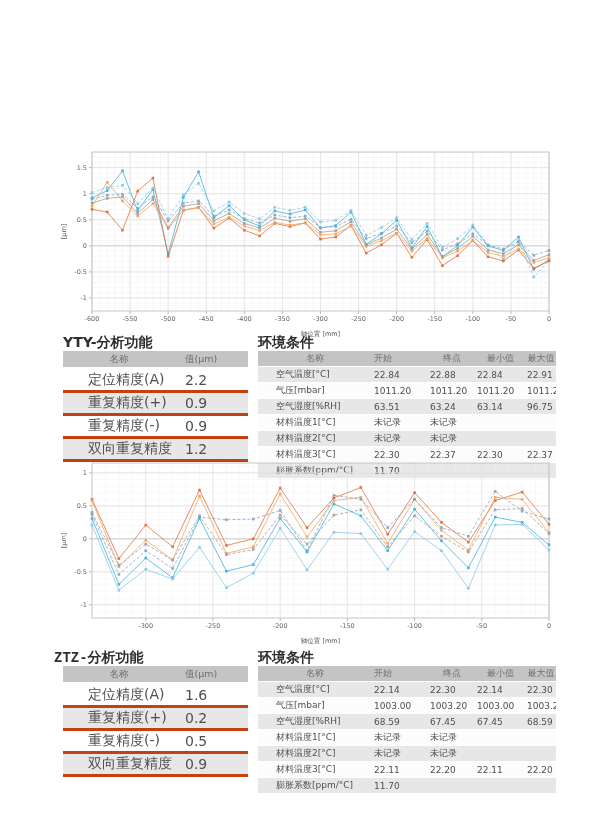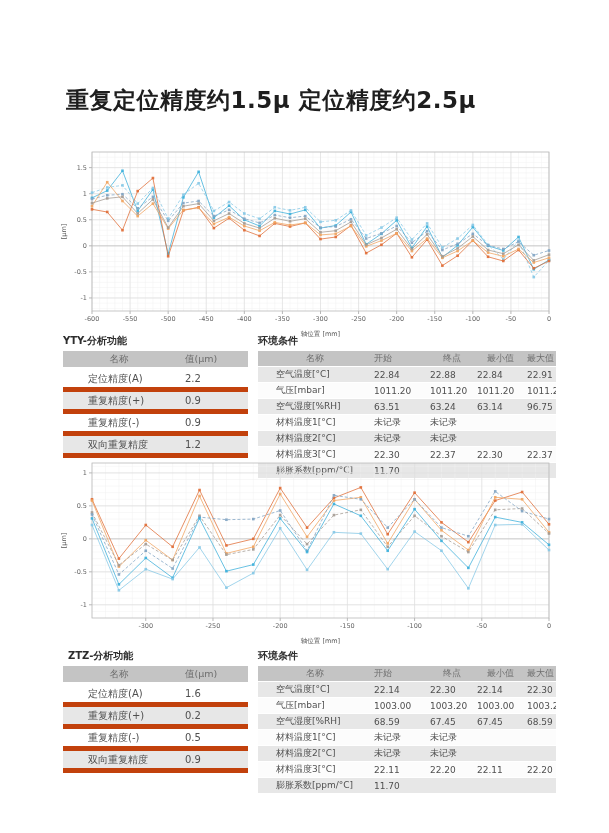--- a/index.html
+++ b/index.html
@@ -7,58 +7,57 @@
   #page{position:relative;width:609px;height:833px;background:#ffffff;overflow:hidden;}
 
   .doc-title{position:absolute;left:66px;top:70px;font-size:23px;font-weight:800;
     color:#1e1e1e;letter-spacing:0.5px;white-space:nowrap;}
 
   .chart{position:absolute;left:59px;}
   #chart-yty{top:146px;}
   #chart-ztz{top:457px;}
   .chart svg{display:block;}
 
-  .sec-title{position:absolute;font-size:10px;font-weight:700;color:#2e2e2e;white-space:nowrap;}
+  .sec-title{position:absolute;font-size:14px;font-weight:700;color:#2e2e2e;white-space:nowrap;}
   .sec1-a{left:63px;top:334px;}  .sec1-e{left:258px;top:334px;}
-  .sec2-a{left:68px;top:649px;}  .sec2-e{left:258px;top:649px;}
+  .sec2-a{left:54px;top:649px;font-family:Liberation Mono, monospace;}  .sec2-e{left:258px;top:649px;}
 
   table{border-collapse:collapse;table-layout:fixed;position:absolute;}
   th,td{font-weight:normal;overflow:hidden;white-space:nowrap;}
 
   .t-analysis{left:63px;width:185px;}
   #tbl-yty{top:351px;} #tbl-ztz{top:666px;}
   .t-analysis th{background:#c4c4c4;color:#6e6e6e;font-size:9.5px;height:14px;border-bottom:3px solid #fff;}
-  .t-analysis td{font-size:10px;color:#4f4f4f;height:15px;border-bottom:5px solid #c2410c;}
+  .t-analysis td{font-size:14px;color:#4f4f4f;height:15px;border-bottom:3px solid #c2410c;}
   .t-analysis tbody tr:nth-child(odd) td{background:#ffffff;}
   .t-analysis tbody tr:nth-child(even) td{background:#e7e7e7;}
   .t-analysis th:first-child{width:110px;text-align:center;}
   .t-analysis th:last-child{text-align:left;padding-left:10px;}
   .t-analysis td:first-child{text-align:left;padding-left:25px;}
   .t-analysis td:last-child{text-align:left;padding-left:10px;}
 
   .t-env{left:258px;width:298px;}
   #tbl-env1{top:351px;} #tbl-env2{top:666px;}
   .t-env th{background:#c4c4c4;color:#6f6f6f;font-size:9px;height:12px;border-bottom:1px solid #fff;}
   .t-env td{font-size:9px;color:#4f4f4f;height:12px;border-bottom:1px solid #fff;}
   .t-env tbody tr:nth-child(odd) td{background:#e7e7e7;}
   .t-env tbody tr:nth-child(even) td{background:#fcfcfc;}
   .t-env th:first-child{width:112px;text-align:center;}
   .t-env th:nth-child(2){width:53px;text-align:left;padding-left:2px;}
   .t-env th:nth-child(3){width:44px;text-align:center;padding-left:2px;}
   .t-env th:nth-child(4){width:47px;text-align:center;padding-left:2px;}
-  .t-env th:nth-child(5){text-align:left;padding-left:2px;}
+  .t-env th:nth-child(5){text-align:center;padding-left:2px;}
   .t-env td:first-child{text-align:left;padding-left:18px;}
   .t-env td{text-align:left;padding-left:2px;}
 </style>
 </head>
 <body>
 
 <div id="page">
 
-  <h1 class="doc-title">重复定位精度约1.5μ  定位精度约2.5μ</h1>
 
   <div class="chart" id="chart-yty">
     <svg width="498" height="192" viewBox="0 0 498 192">
         <line x1="33" x2="33" y1="6" y2="165" stroke="#f0f0f0" stroke-width="0.5"></line>
         <line x1="40.61666666666667" x2="40.61666666666667" y1="6" y2="165" stroke="#f0f0f0" stroke-width="0.5"></line>
         <line x1="48.233333333333334" x2="48.233333333333334" y1="6" y2="165" stroke="#f0f0f0" stroke-width="0.5"></line>
         <line x1="55.85" x2="55.85" y1="6" y2="165" stroke="#f0f0f0" stroke-width="0.5"></line>
         <line x1="63.46666666666667" x2="63.46666666666667" y1="6" y2="165" stroke="#f0f0f0" stroke-width="0.5"></line>
         <line x1="71.08333333333333" x2="71.08333333333333" y1="6" y2="165" stroke="#f0f0f0" stroke-width="0.5"></line>
         <line x1="78.7" x2="78.7" y1="6" y2="165" stroke="#f0f0f0" stroke-width="0.5"></line>

